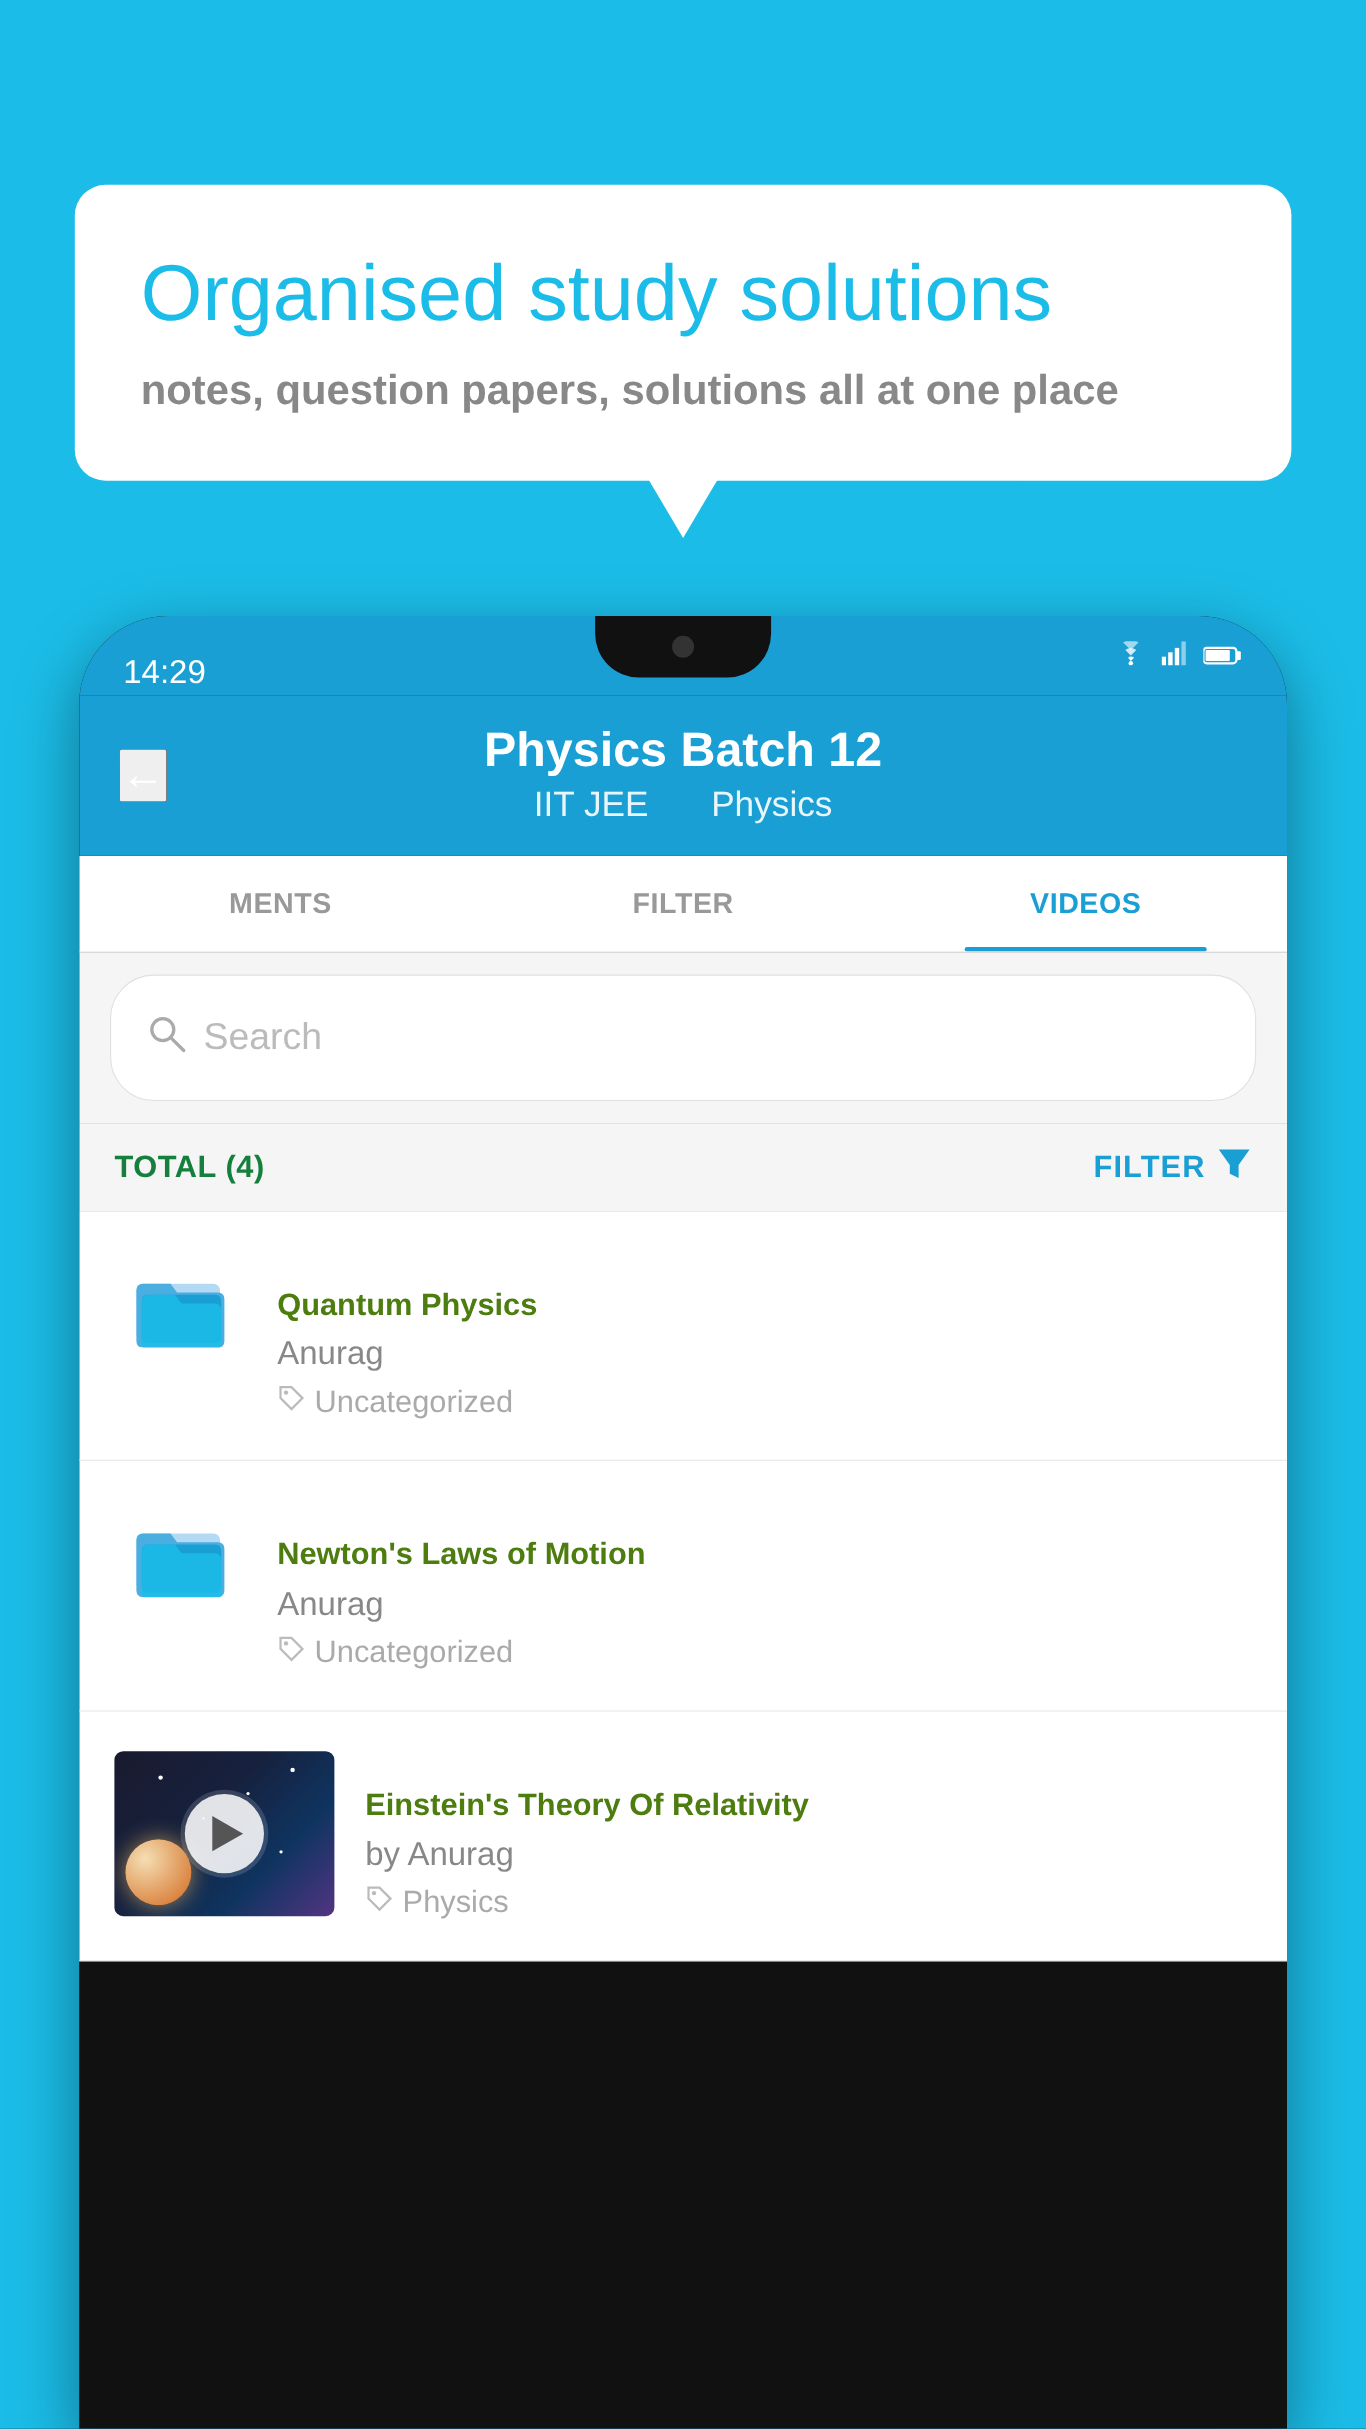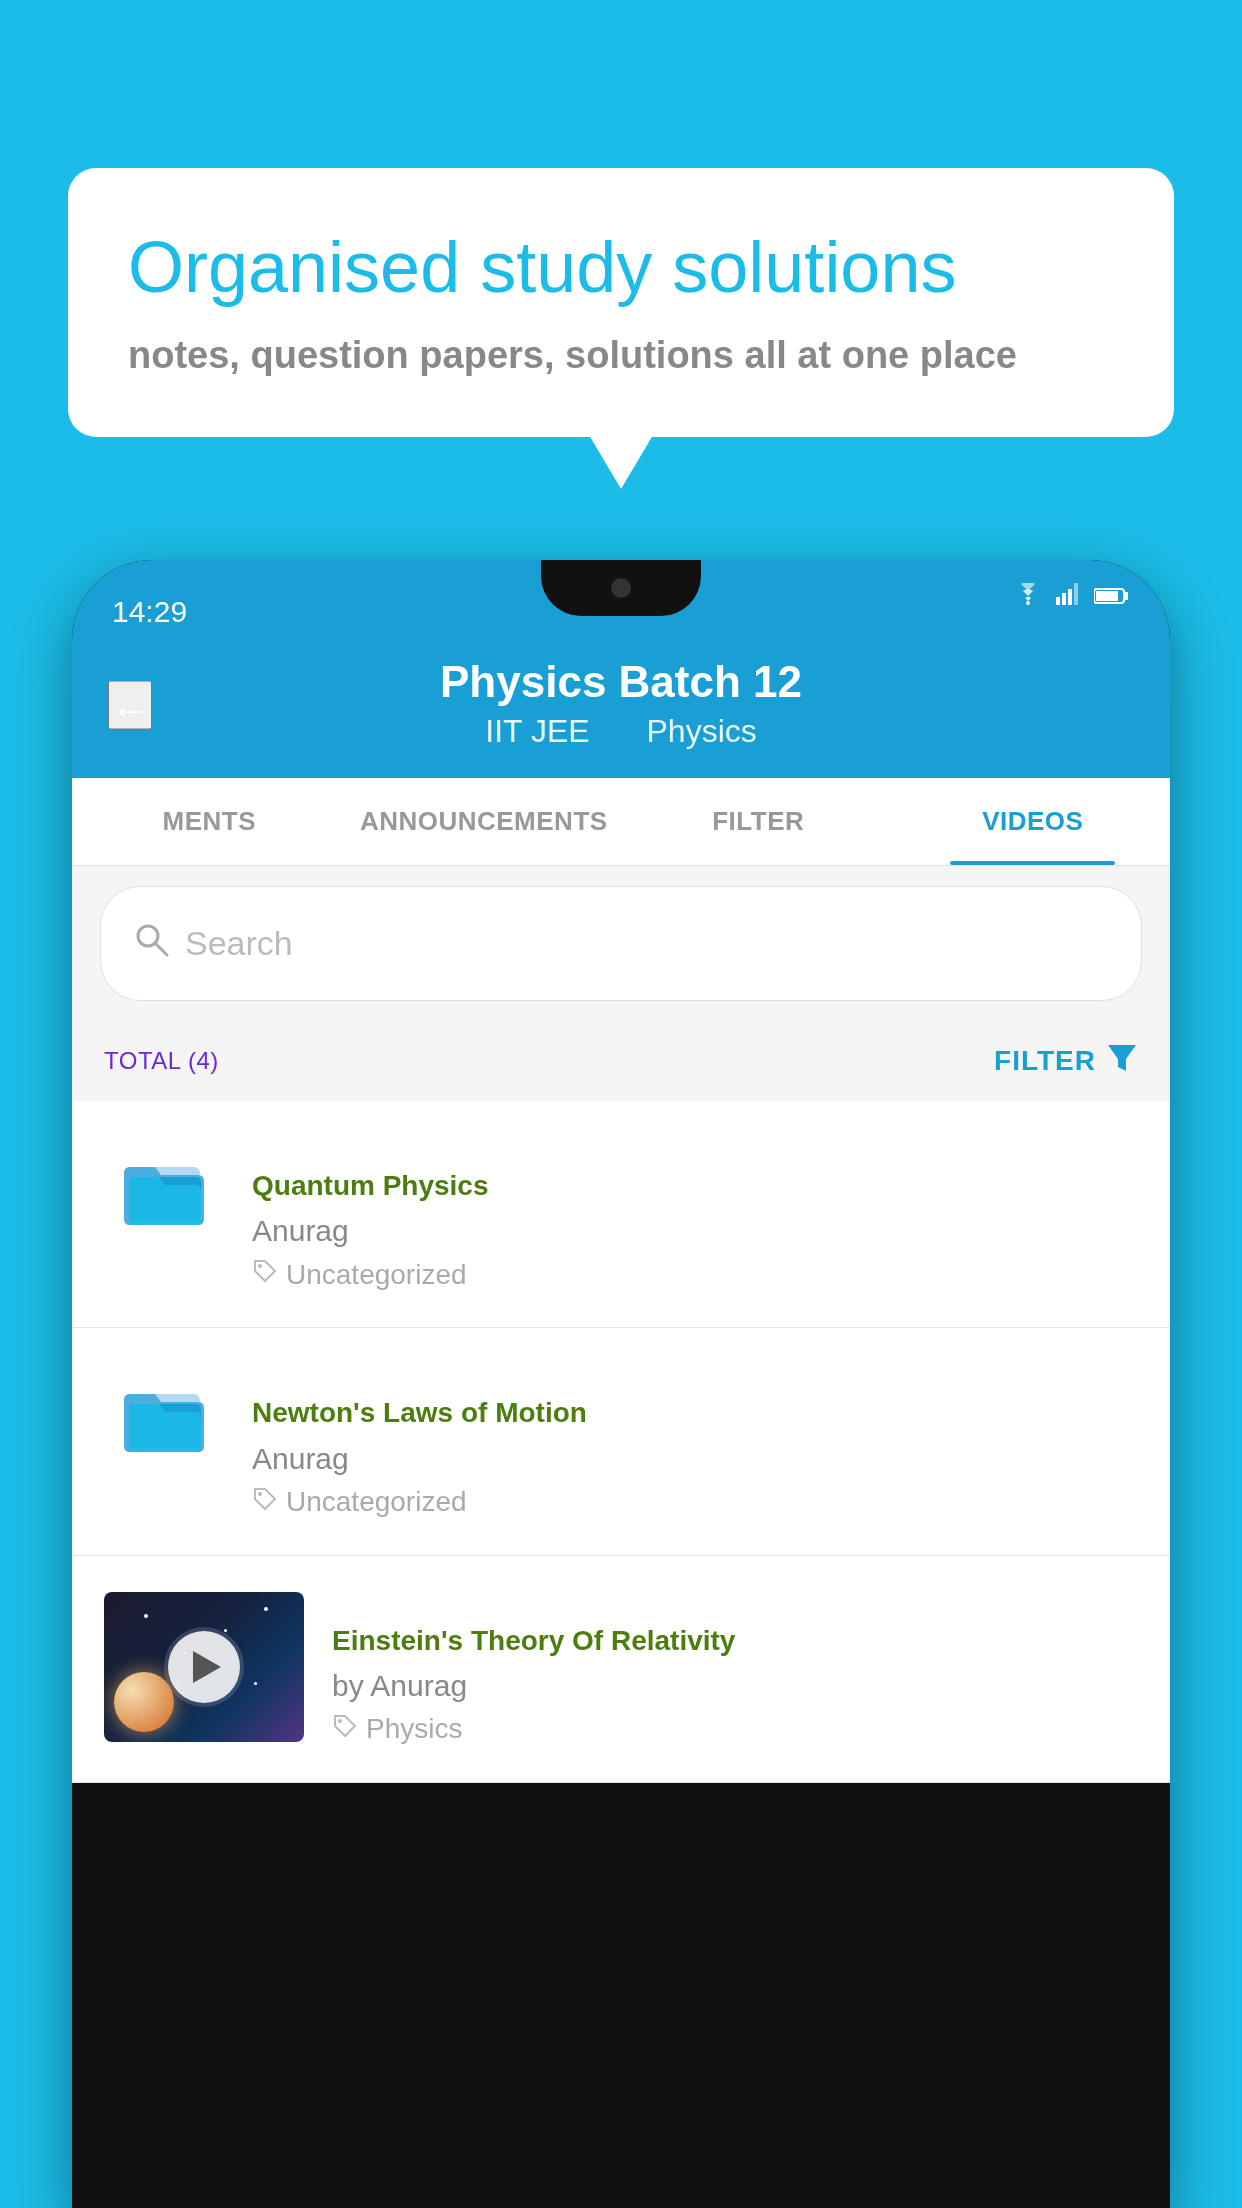--- a/index.html
+++ b/index.html
@@ -214,23 +214,23 @@
     
     .filter-row {
       background: #f5f5f5;
       display: flex;
       align-items: center;
       justify-content: space-between;
       padding: 20px 32px;
     }
 
     .total-label {
-      color: #6d28d9;
-      font-size: 24px;
-      font-weight: 400;
+      color: #15803d;
+      font-size: 28px;
+      font-weight: 700;
       letter-spacing: 0.5px;
     }
 
     .filter-btn {
       color: #1a9fd4;
       font-size: 28px;
       font-weight: 700;
       display: flex;
       align-items: center;
       gap: 10px;
@@ -429,23 +429,20 @@
     <div class="header-subtitle">
       <span>IIT JEE</span>
       <span>  </span>
       <span>Physics</span>
     </div>
   </div>
 
   <div class="tabs">
     <div class="tab">
       <span>MENTS</span>
-    </div>
-    <div class="tab">
-      <span>ANNOUNCEMENTS</span>
     </div>
     <div class="tab">
       <span>FILTER</span>
     </div>
     <div class="tab active">
       <span>VIDEOS</span>
     </div>
   </div>
 
   <div class="search-container">

